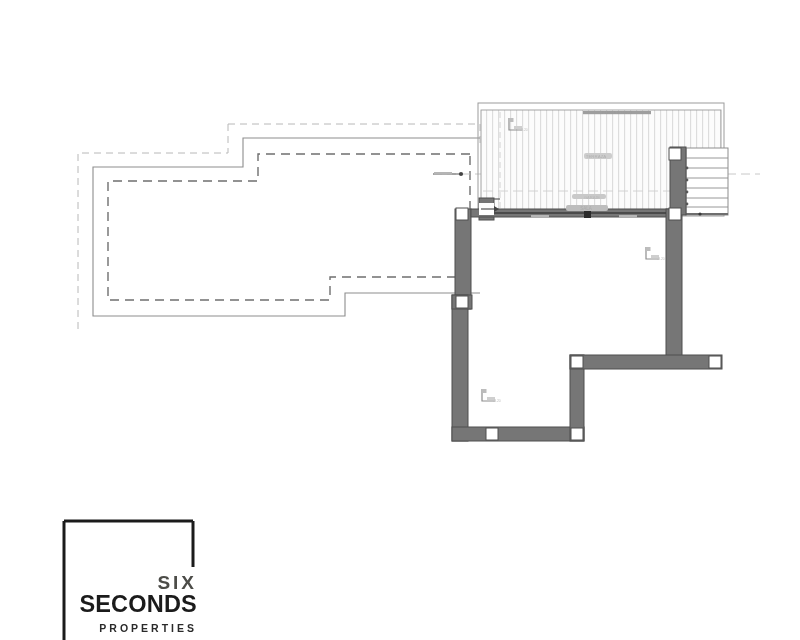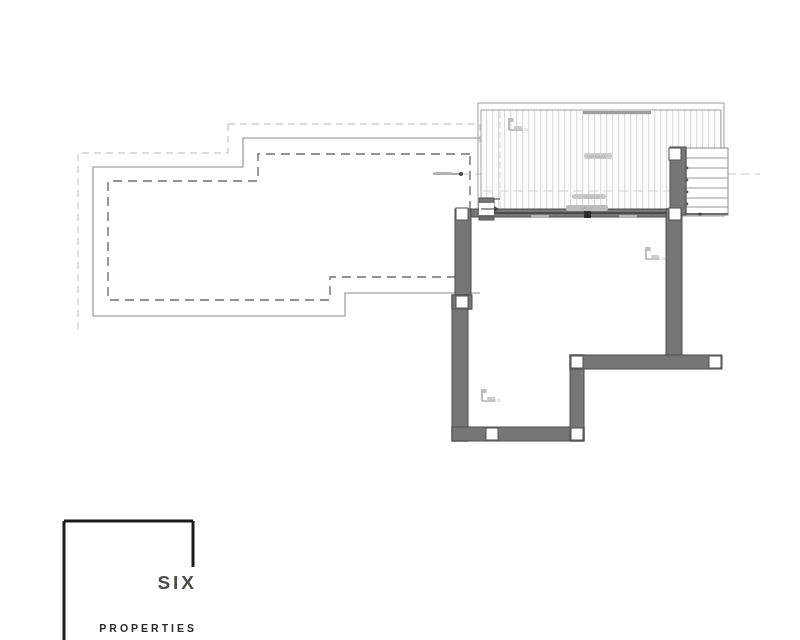--- a/index.html
+++ b/index.html
@@ -250,17 +250,18 @@
   <div id="logo">
     <svg id="logo-frame" viewBox="0 0 133 127" xmlns="http://www.w3.org/2000/svg">
 
       <path d="M 2,2 L 131,2" stroke="#1b1b1b" stroke-width="3" fill="none"></path>
       <path d="M 2,2 L 2,125" stroke="#1b1b1b" stroke-width="3" fill="none"></path>
       <path d="M 2,125 L 131,125" stroke="#1b1b1b" stroke-width="3" fill="none"></path>
       <path d="M 131,2 L 131,48" stroke="#1b1b1b" stroke-width="3" fill="none"></path>
     </svg>
     <div class="logo-text-block">
       <div class="logo-six">SIX</div>
+      <div class="logo-seconds">SECONDS</div>
       <div class="logo-properties">PROPERTIES</div>
     </div>
   </div>
 
 </div>
 
 </body></html>

